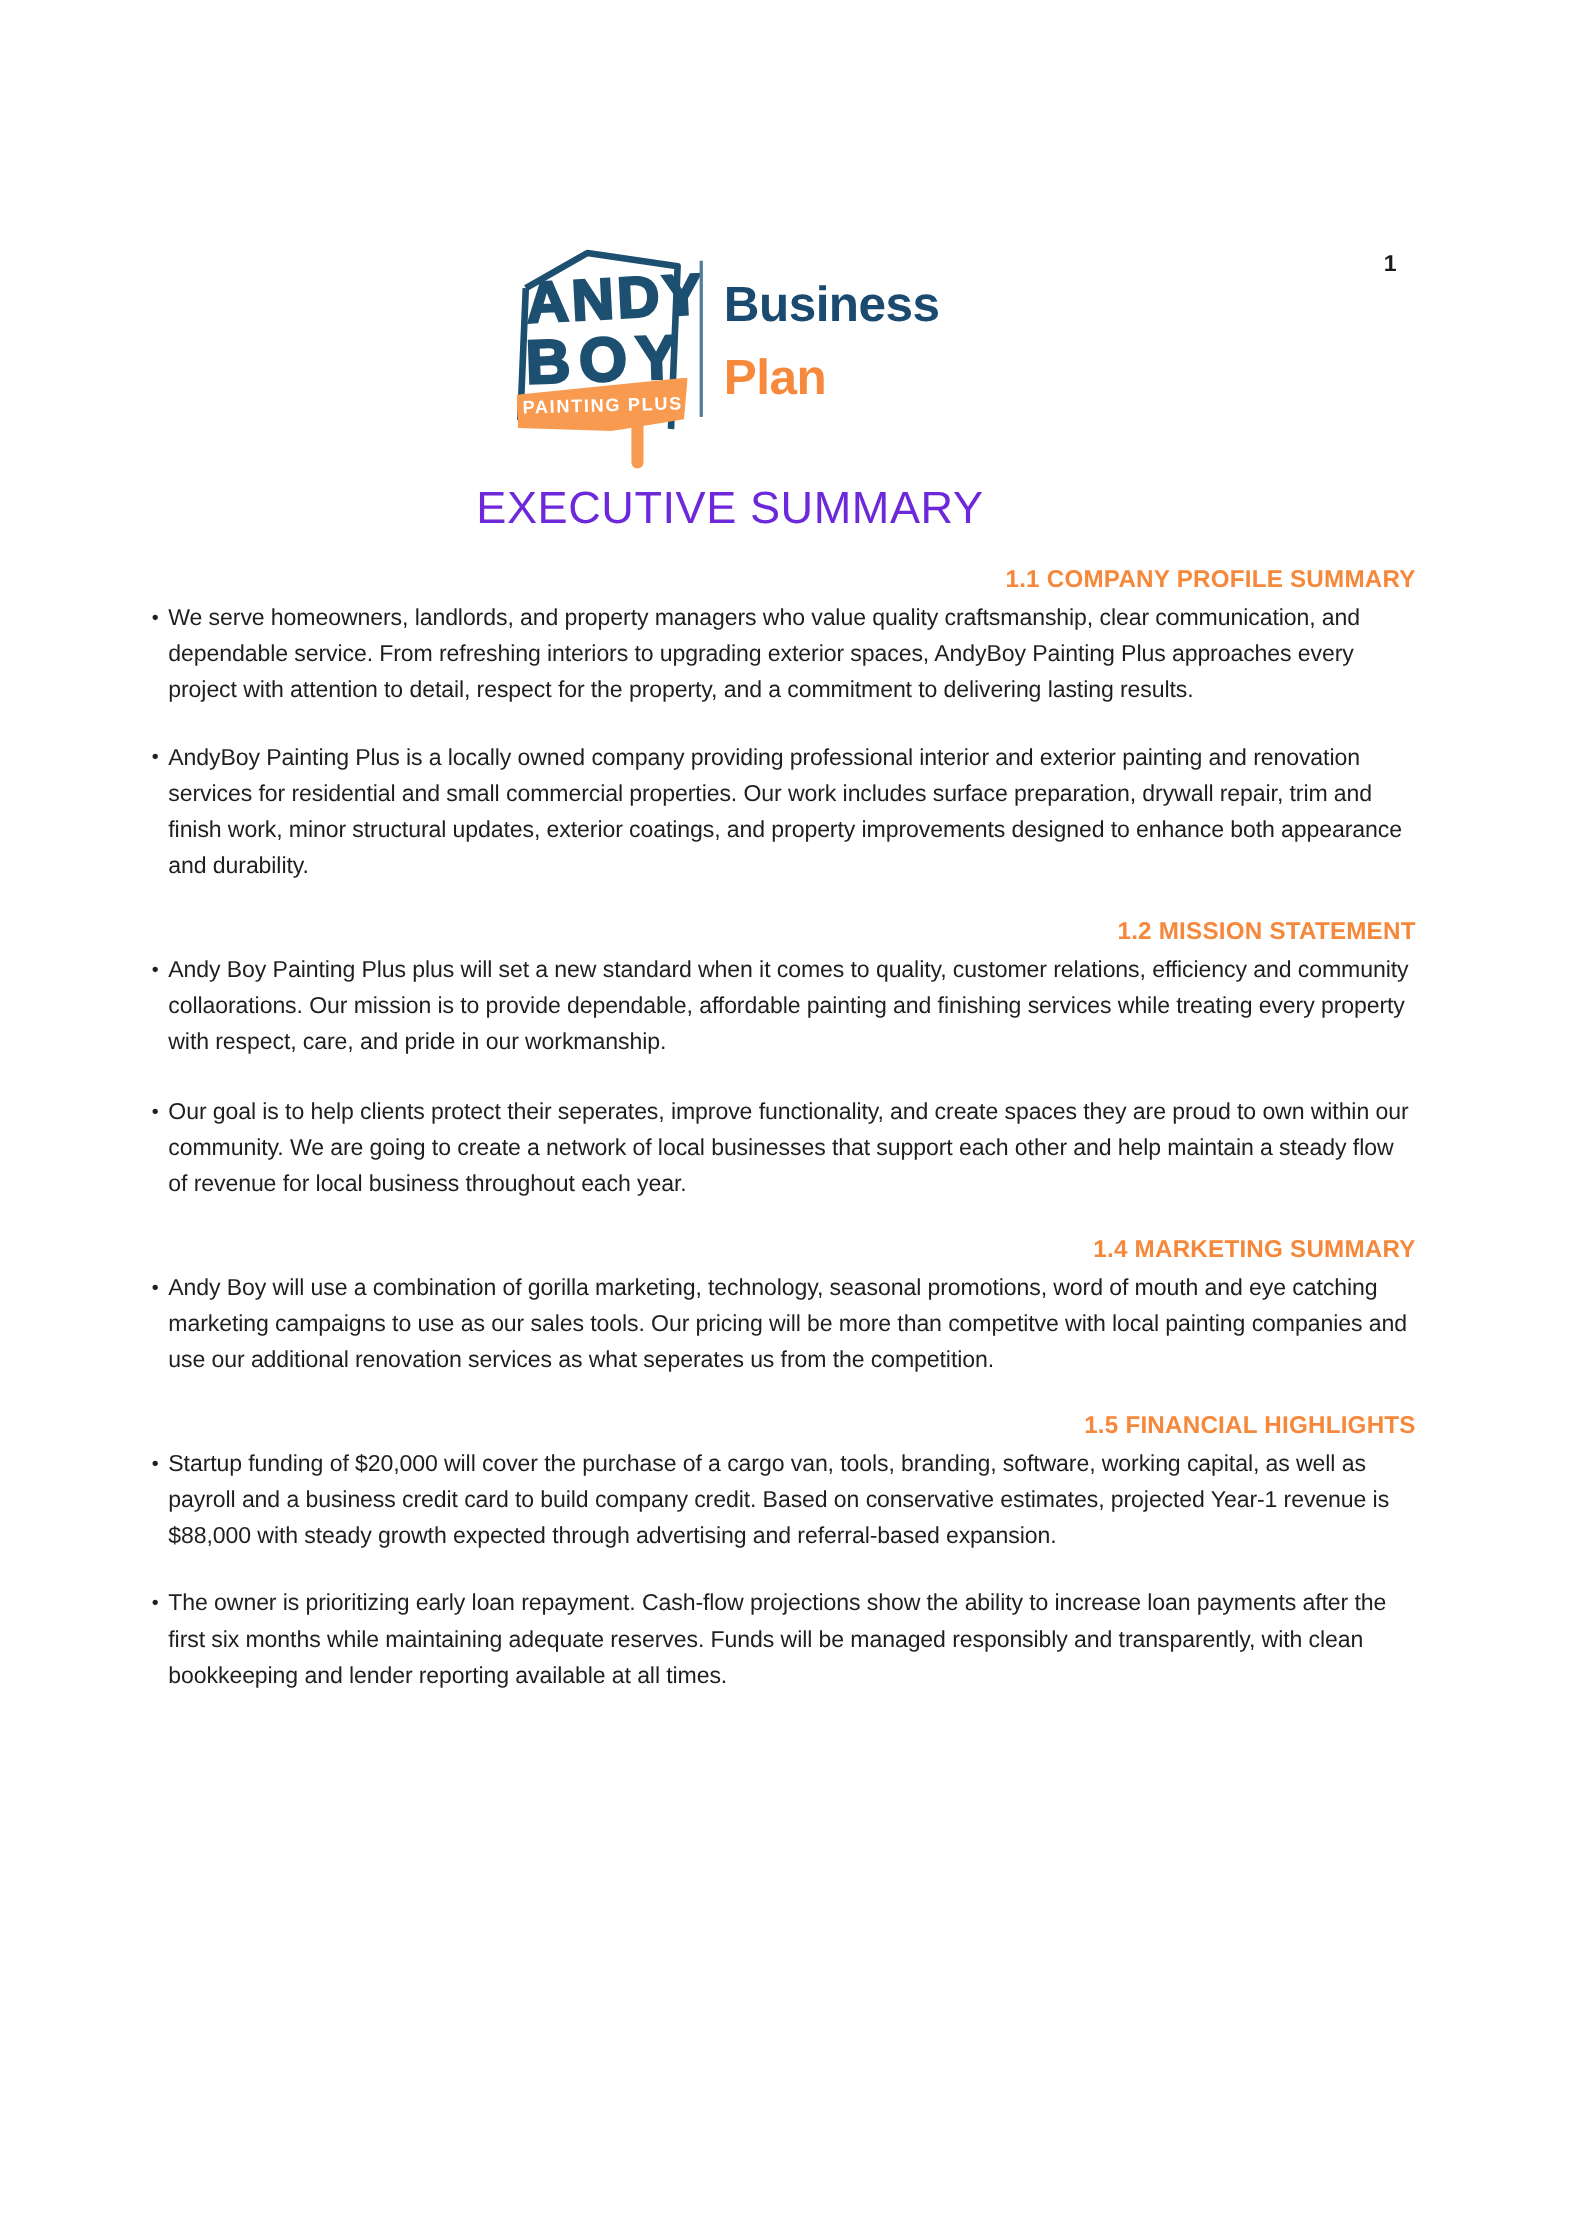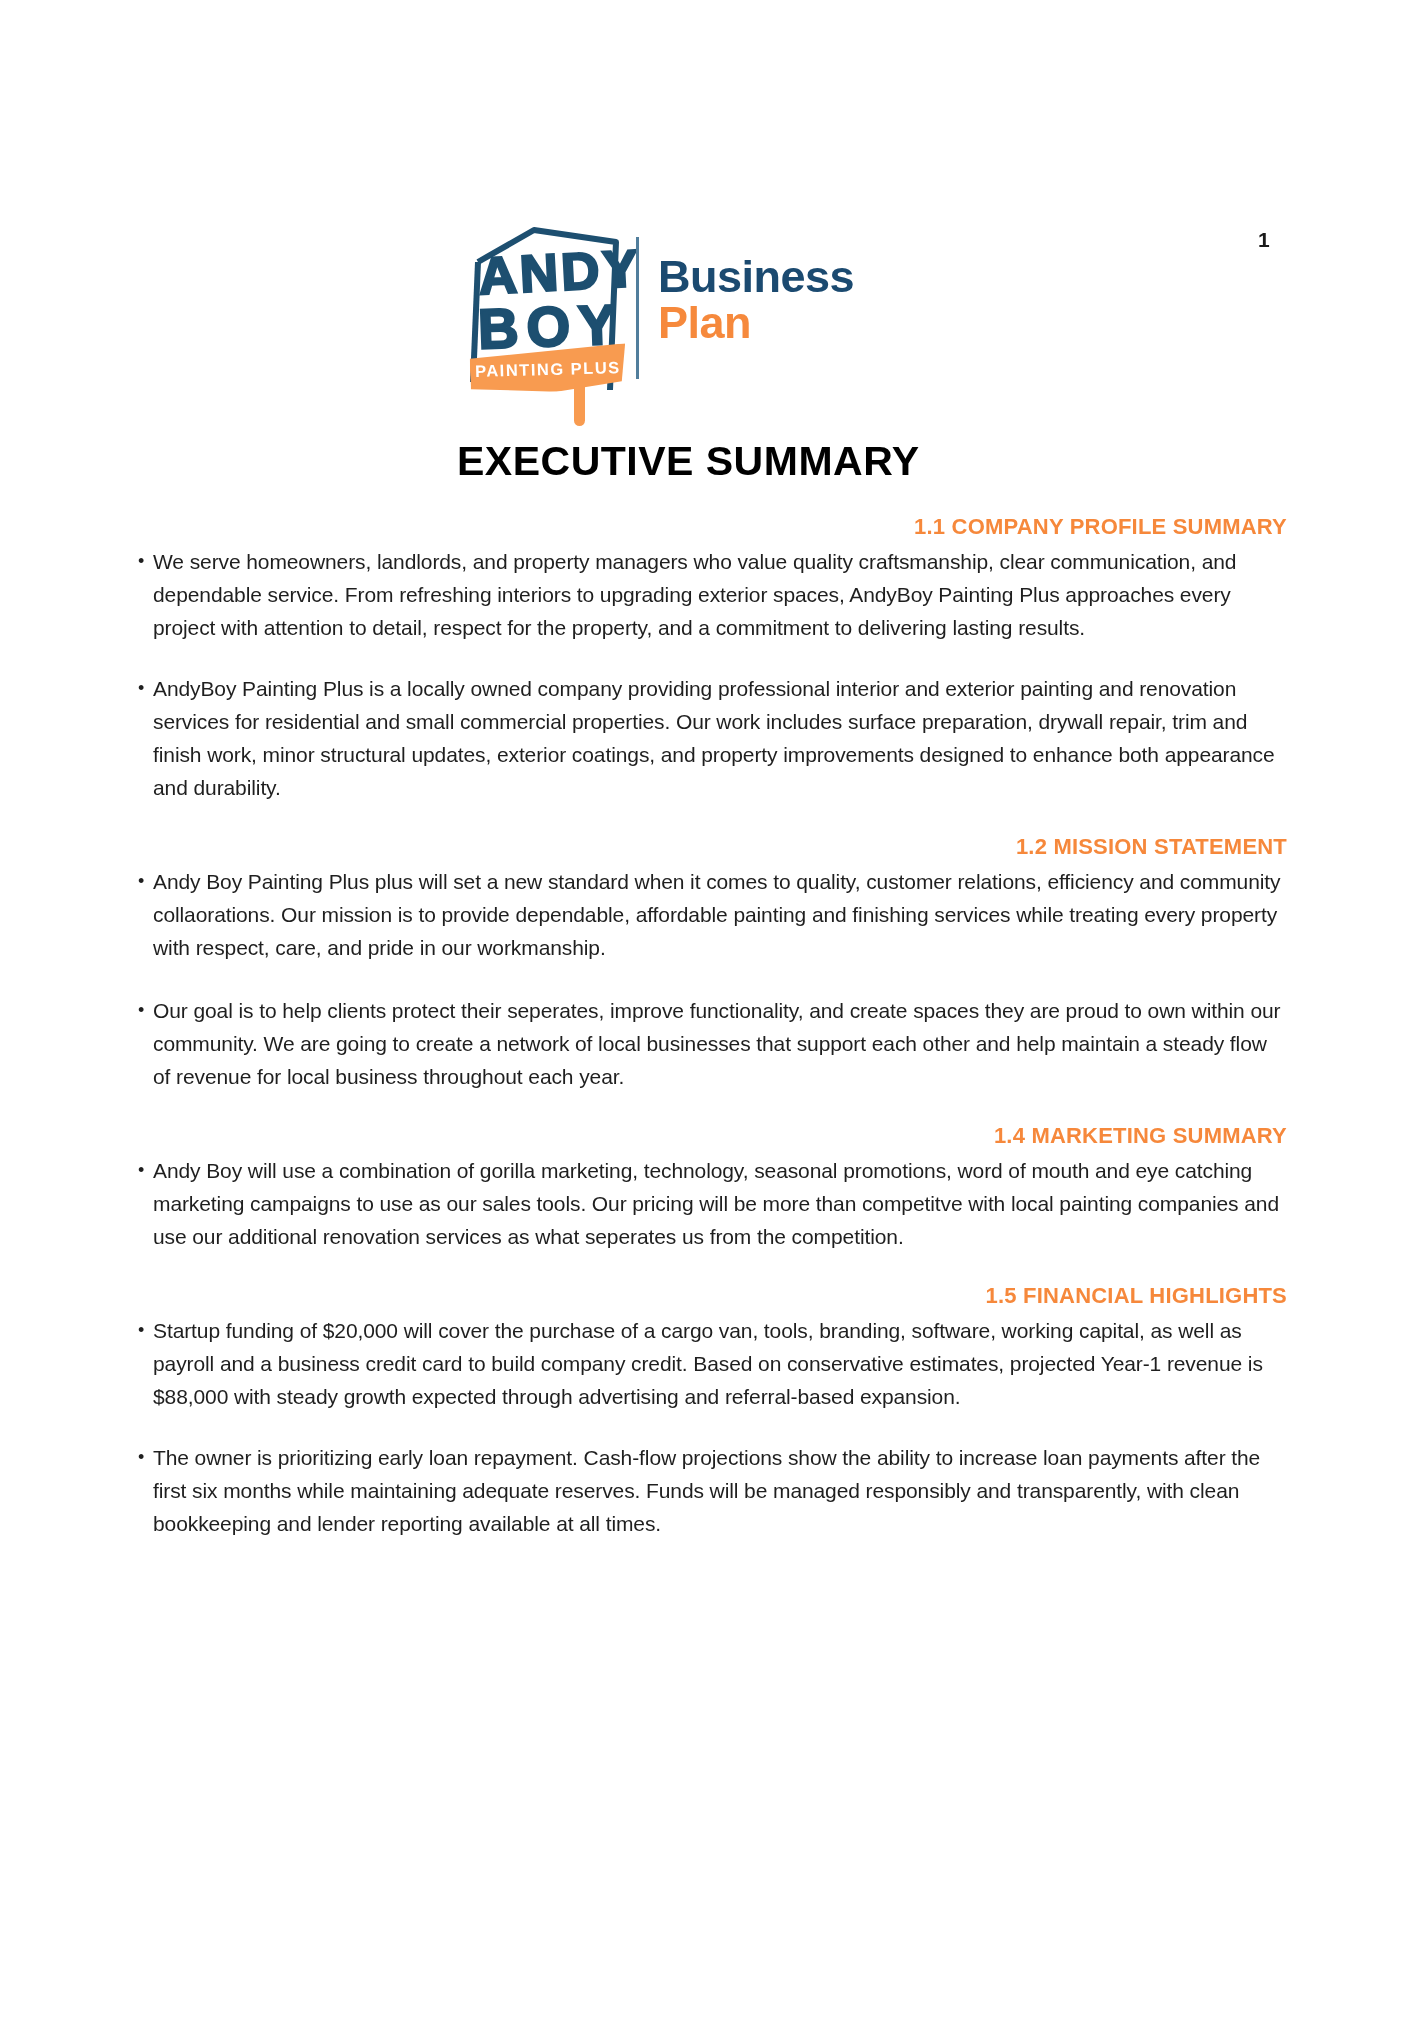--- a/index.html
+++ b/index.html
@@ -70,27 +70,27 @@
   }
   .wordmark{
     position:absolute;left:208px;top:32px;
     font-weight:bold;
     font-size:45px;
     line-height:46px;
     letter-spacing:-0.5px;
     white-space:nowrap;
   }
   .wordmark .w1{color:#1B4A70;}
-  .wordmark .w2{color:#F6893C;}
+  .wordmark .w2{color:#F6893C;margin-top:20px;}
   
   .doc-title{
-    position:absolute;left:457px;top:438px;
+    position:absolute;left:433px;top:438px;
     font-size:41px;
-    font-weight:bold;
-    color:#000000;
+    font-weight:normal;
+    color:#6d28d9;
     letter-spacing:0.5px;
     white-space:nowrap;
   }
   
   .content{
     position:absolute;left:137px;top:514px;width:1150px;
   }
   .section + .section{margin-top:30px;}
   .section-heading{
     margin:0 0 5px 0;

